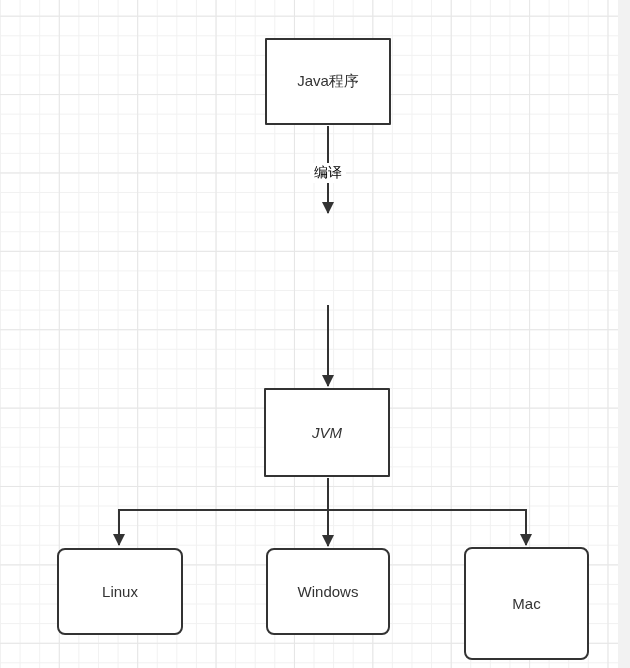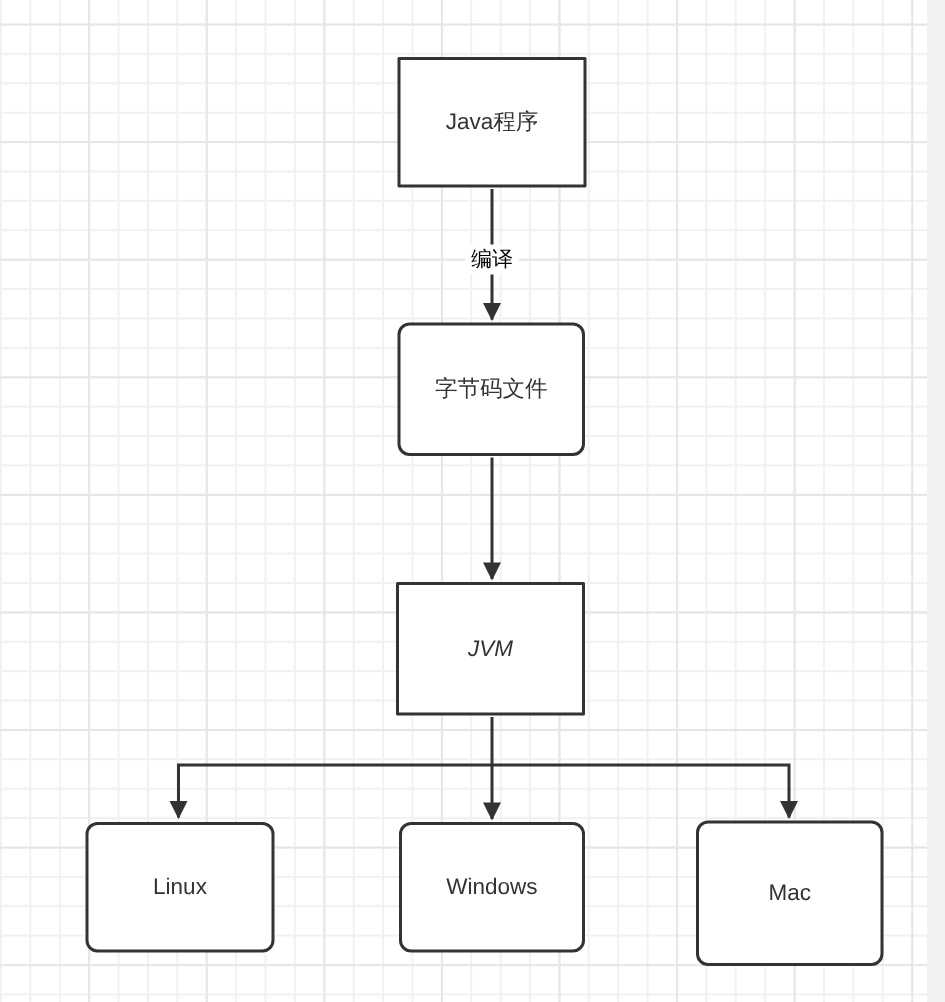--- a/index.html
+++ b/index.html
@@ -48,21 +48,21 @@
     z-index: 2;
     cursor: default;
   }
   .node.sharp   { border-radius: 1px; }
   .node.rounded { border-radius: 8px; }
   .node-java     { left: 265px; top: 38px;  width: 126px; height: 87px; }
   .node-bytecode { left: 265px; top: 215px; width: 125px; height: 89px; }
   .node-jvm      { left: 264px; top: 388px; width: 126px; height: 89px; font-style: italic; }
   .node-linux    { left: 57px;  top: 548px; width: 126px; height: 87px; }
   .node-windows  { left: 266px; top: 548px; width: 124px; height: 87px; }
-  .node-mac      { left: 464px; top: 547px; width: 125px; height: 97px; text-align: right; }
+  .node-mac      { left: 464px; top: 547px; width: 125px; height: 113px; text-align: right; }
   .edge-label {
     position: absolute;
     left: 328px; top: 173px;
     transform: translate(-50%, -50%);
     background: #ffffff;
     padding: 1px 4px;
     font-size: 14px;
     color: #000000;
     z-index: 3;
     white-space: nowrap;
@@ -87,23 +87,20 @@
   </svg>
 
   <div class="node sharp node-java">
     <span>Java程序</span>
   </div>
 
   <div class="edge-label">
     <span>编译</span>
   </div>
 
-  <div class="node rounded node-bytecode">
-    <span>字节码文件</span>
-  </div>
 
   <div class="node sharp node-jvm">
     <span>JVM</span>
   </div>
 
   <div class="node rounded node-linux">
     <span>Linux</span>
   </div>
 
   <div class="node rounded node-windows">

